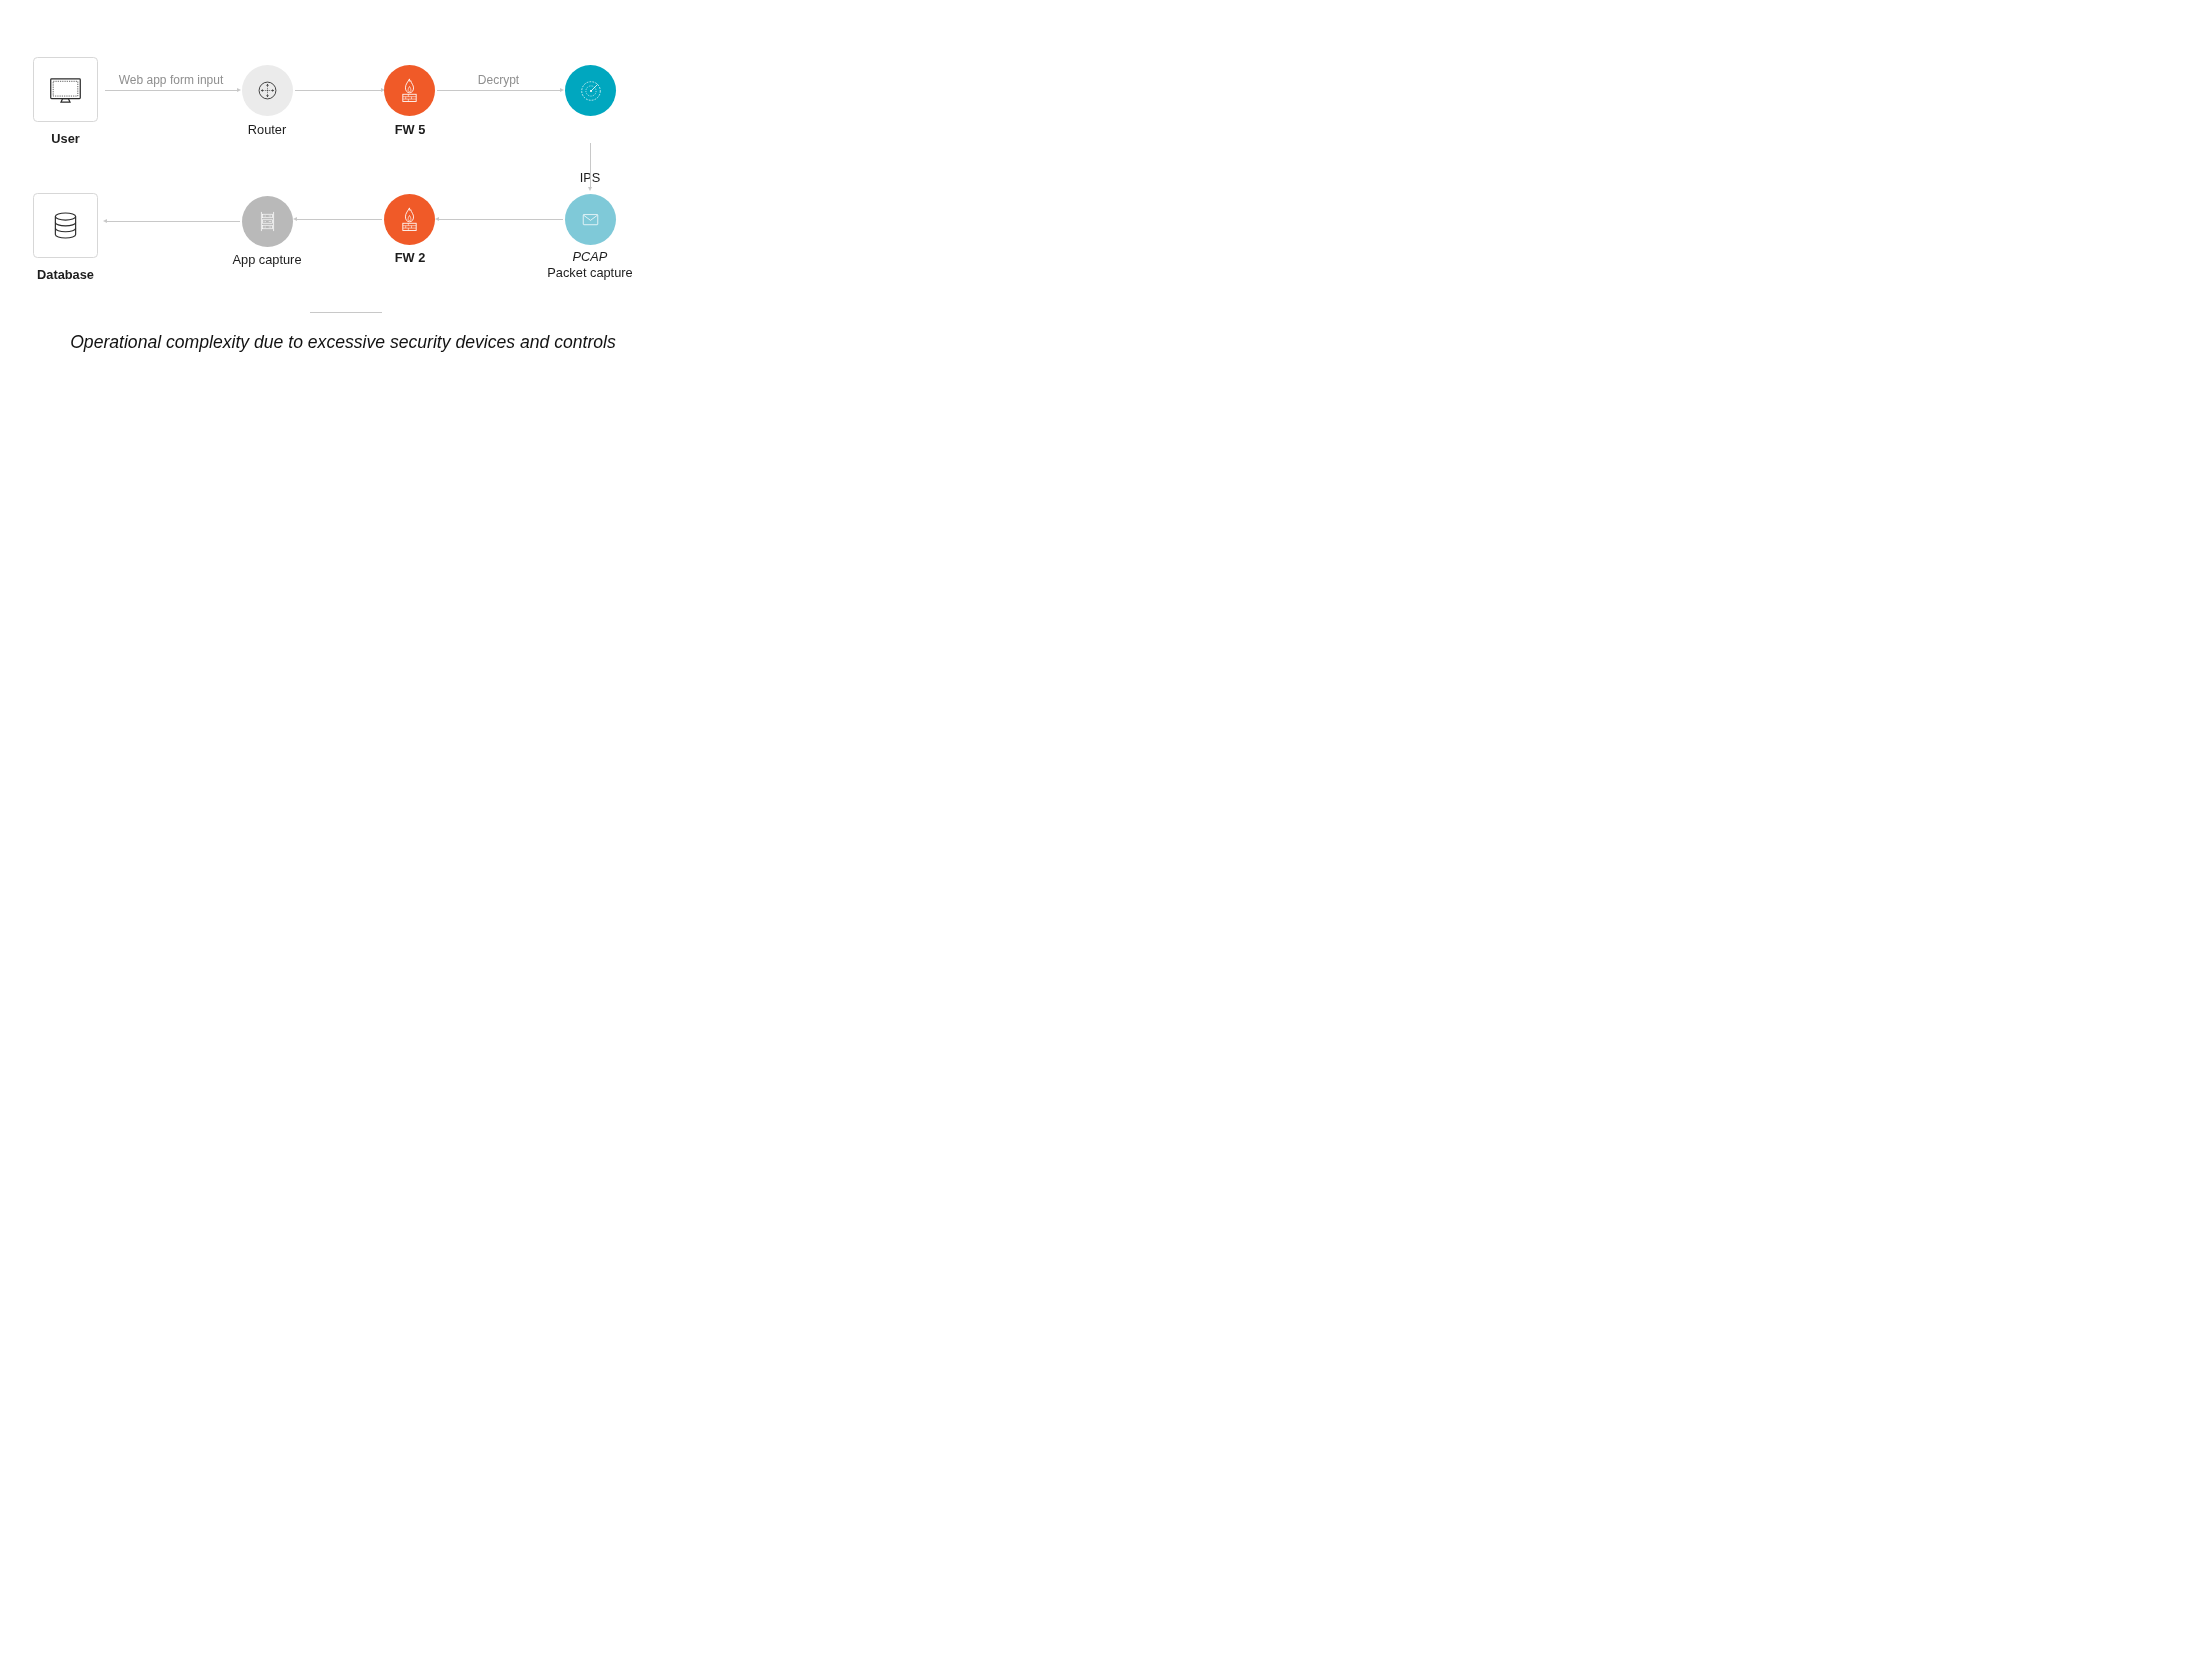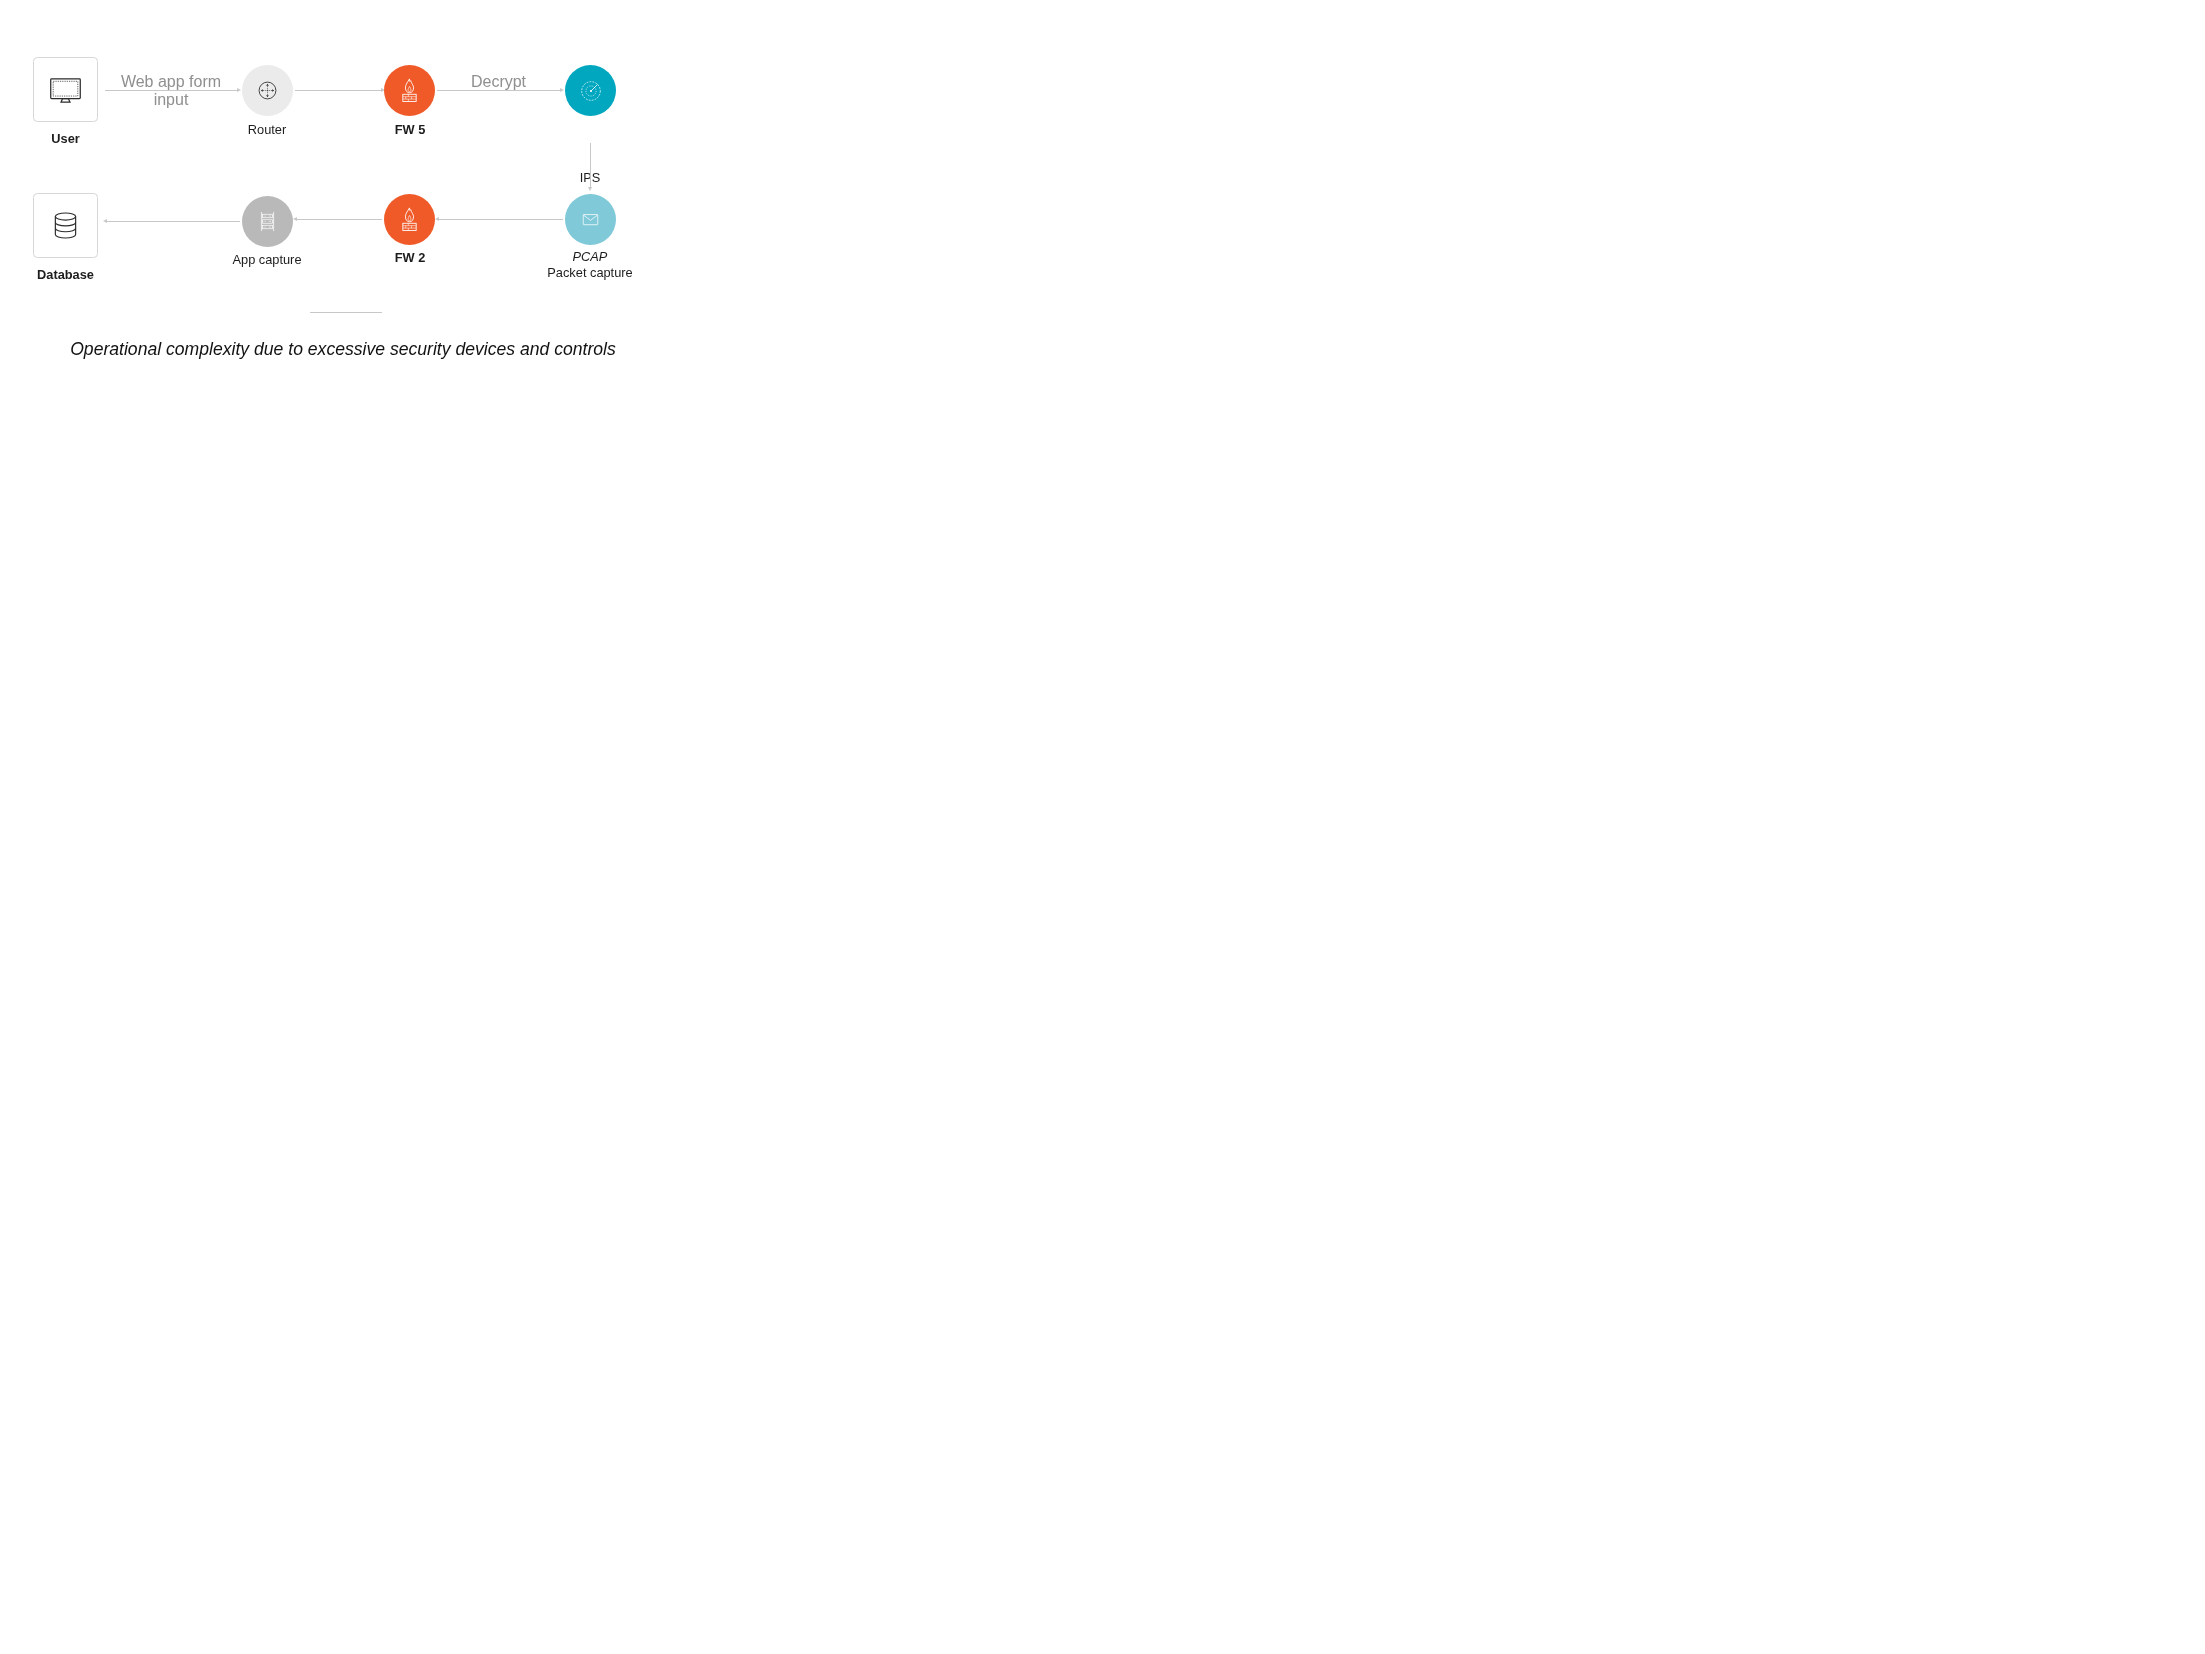--- a/index.html
+++ b/index.html
@@ -45,21 +45,21 @@
     position: absolute;
     text-align: center;
     font-size: 12.8px;
     color: #1d1d1d;
     line-height: 1.22;
   }
   .bold { font-weight: 700; }
   .edge-label {
     position: absolute;
     text-align: center;
-    font-size: 16px;
+    font-size: 12px;
     color: #8f8f8f;
   }
   .arrow { position: absolute; background: #c8c8c8; }
   .arrow.h { height: 0.9px; }
   .arrow.right::after {
     content: ""; position: absolute; right: -4.4px; top: 50%;
     transform: translateY(-50%);
     border-left: 4.9px solid #c8c8c8;
     border-top: 2.6px solid transparent;
     border-bottom: 2.6px solid transparent;
@@ -241,16 +241,16 @@
         <path d="M24 27 V73 C24 78 35.6 82 50 82 C64.4 82 76 78 76 73 V27" fill="none" stroke="#2b2b2b" stroke-width="3"></path>
         <path d="M24 42 C24 47 35.6 51 50 51 C64.4 51 76 47 76 42" fill="none" stroke="#2b2b2b" stroke-width="3"></path>
         <path d="M24 57 C24 62 35.6 66 50 66 C64.4 66 76 62 76 57" fill="none" stroke="#2b2b2b" stroke-width="3"></path>
       </svg>
     </span>
   </div>
   <div class="node-label bold" style="left:20px; top:267px; width:91px;">Database</div>
 
   <div class="divider" style="left:310px; top:312px; width:72px;"></div>
 
-  <div class="caption" style="top:339px;">Operational complexity due to excessive security devices and controls</div>
+  <div class="caption" style="top:332px;">Operational complexity due to excessive security devices and controls</div>
 
 </div>
 
 
 </body></html>

